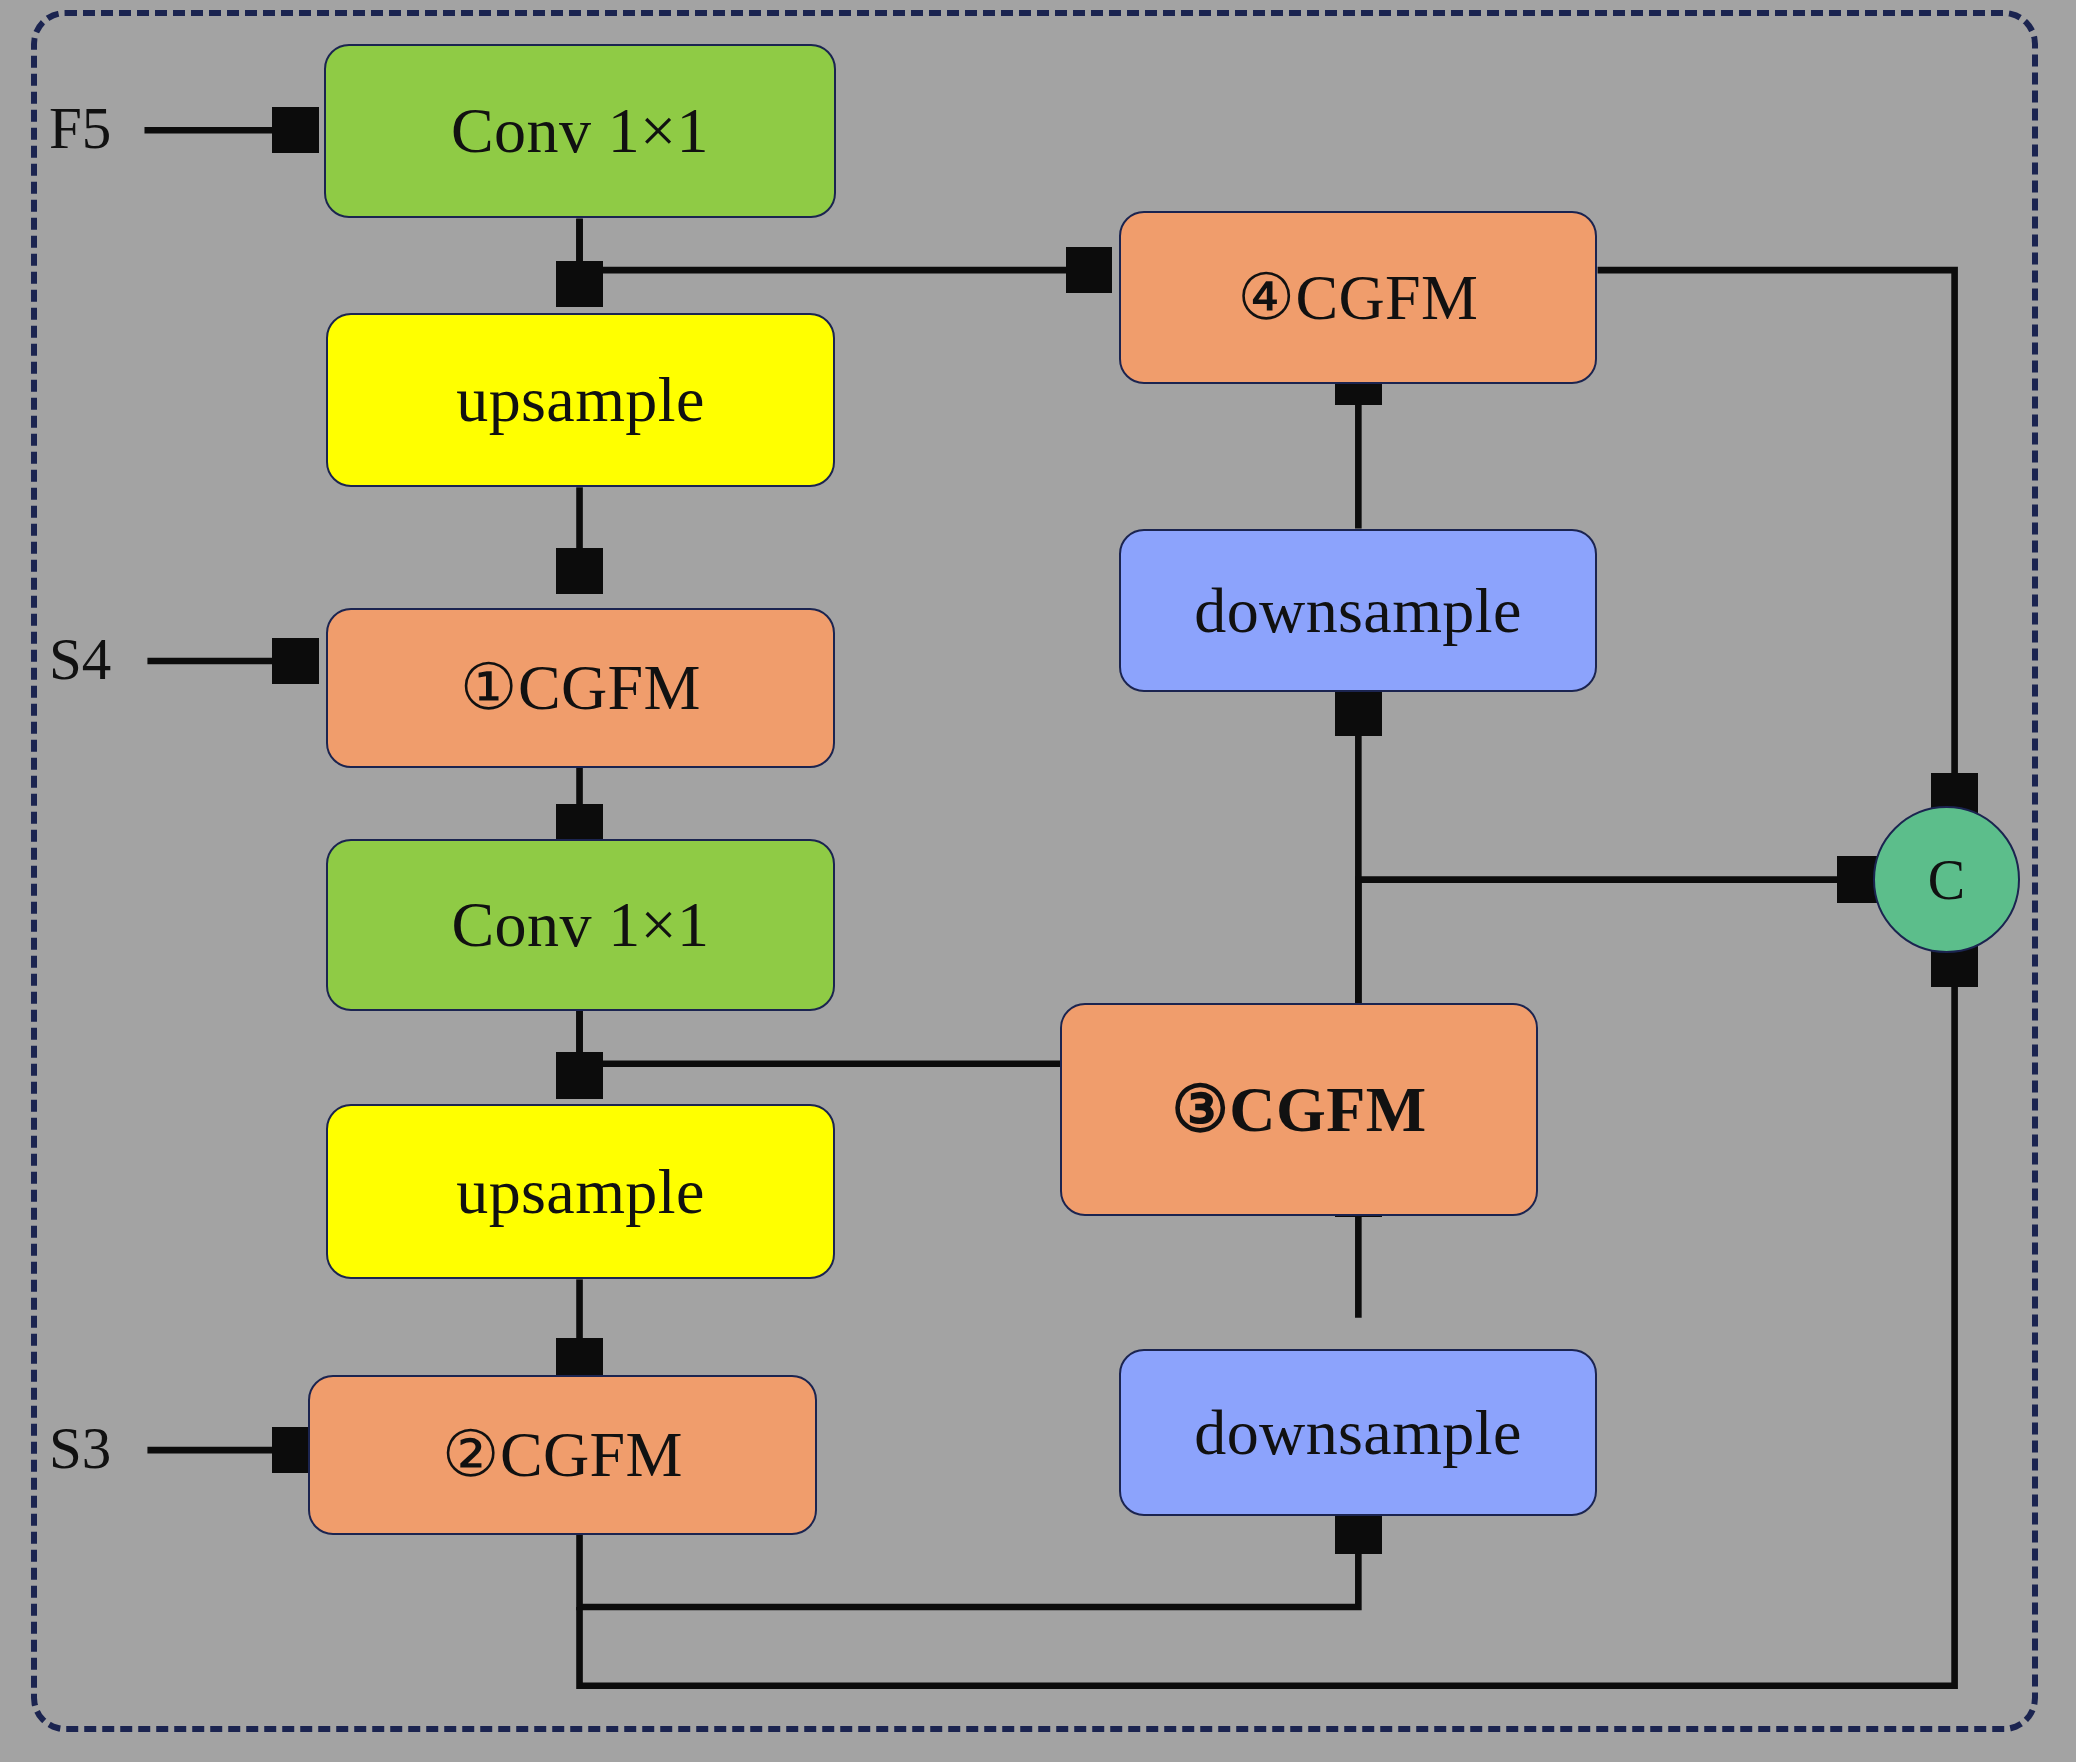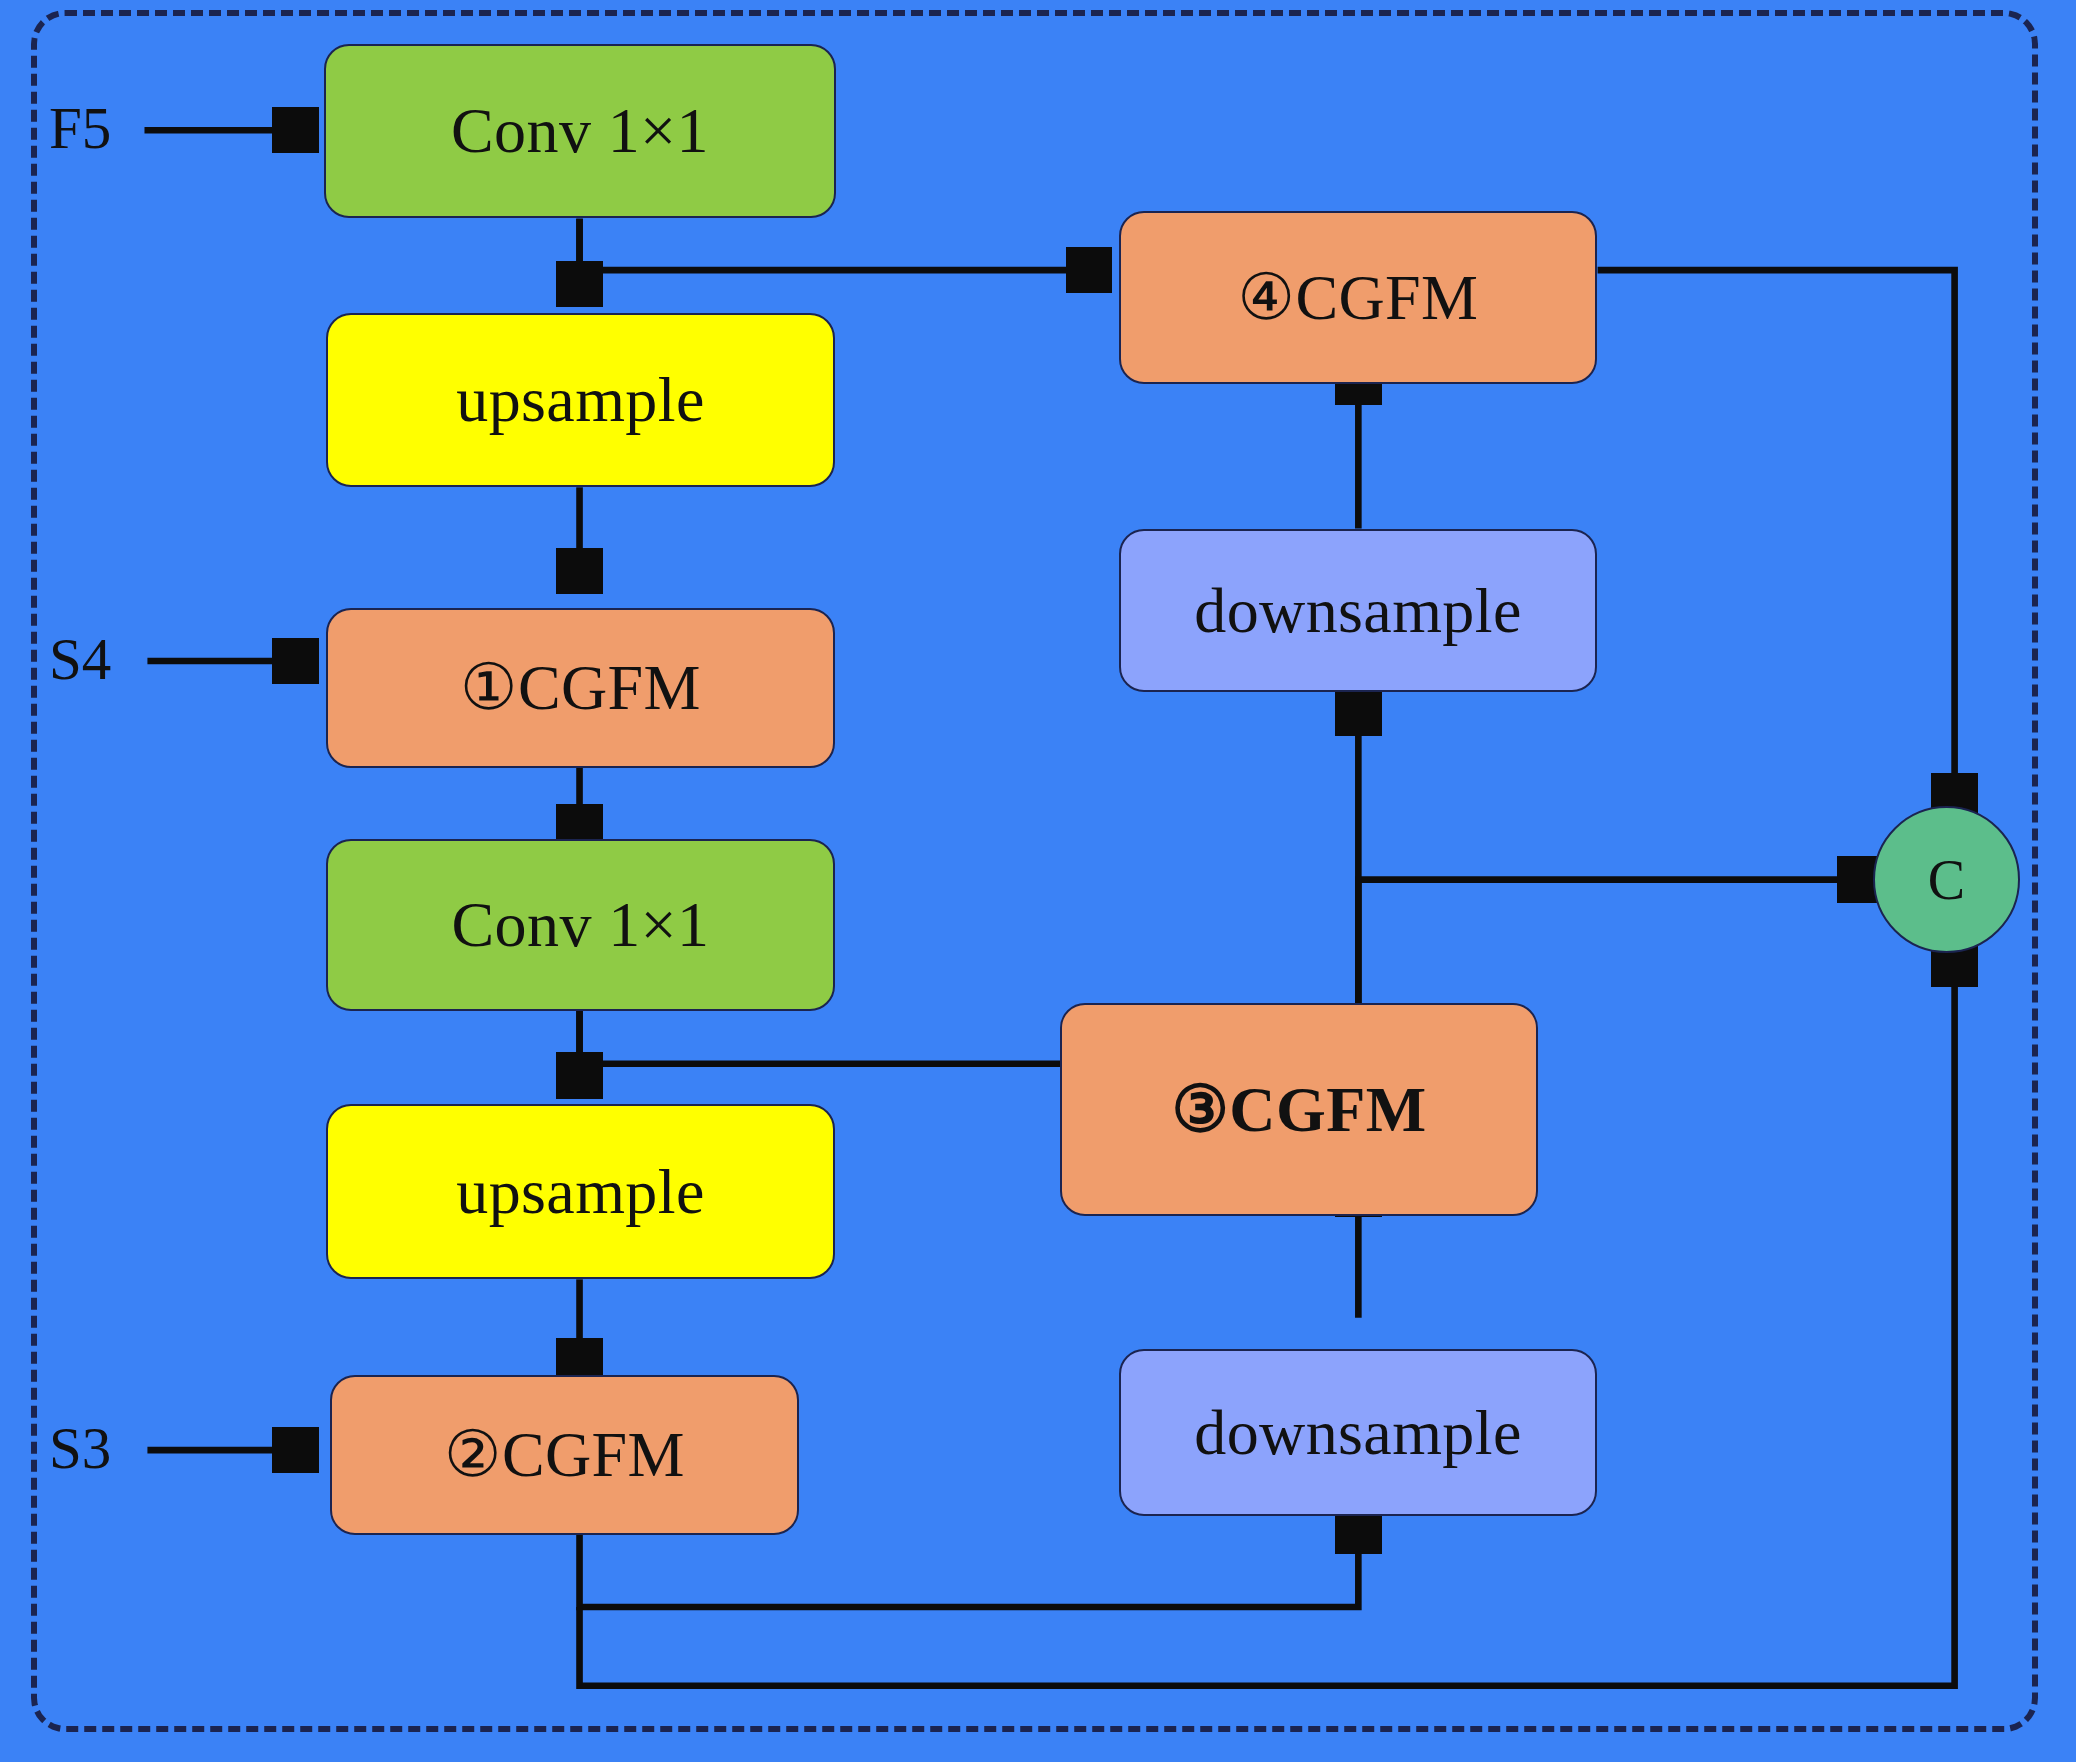--- a/index.html
+++ b/index.html
@@ -1,18 +1,18 @@
 <!DOCTYPE html>
 <html style="font-size:11.8px"><head>
 <meta charset="utf-8">
 <title>CGFM Feature Fusion Diagram</title>
 <style>
   html,body{margin:0;padding:0;background:#ffffff;}
   body{font-family:"Liberation Serif","DejaVu Serif",serif;}
-  #stage{position:relative;width:2077px;height:1763px;background:#3b82f6;overflow:hidden;}
+  #stage{position:relative;width:2077px;height:1763px;background:#a3a3a3;overflow:hidden;}
 
   .dashed-frame{
     position:absolute;
     left:31px;top:10.3px;width:2007px;height:1722px;
     border:6.6px dashed #1b2450;
     border-radius:34px;
     box-sizing:border-box;
     pointer-events:none;
   }
 
@@ -119,21 +119,21 @@
   <div class="node green" style="left:324px;top:44px;width:512px;height:174px;">Conv 1×1</div>
 
   <div class="node yellow" style="left:326px;top:313px;width:509px;height:174px;">upsample</div>
 
   <div class="node orange" style="left:326px;top:585px;width:509px;height:160px;margin-top:23px;">①CGFM</div>
 
   <div class="node green" style="left:326px;top:839px;width:509px;height:172px;">Conv 1×1</div>
 
   <div class="node yellow" style="left:326px;top:1104px;width:509px;height:175px;">upsample</div>
 
-  <div class="node orange" style="left:330px;top:1375px;width:469px;height:160px;">②CGFM</div>
+  <div class="node orange" style="left:308px;top:1375px;width:509px;height:160px;">②CGFM</div>
 
   <div class="node orange" style="left:1119px;top:184px;width:478px;height:173px;margin-top:27px;">④CGFM</div>
 
   <div class="node blue" style="left:1119px;top:529px;width:478px;height:163px;">downsample</div>
 
   <div class="node orange" style="left:1060px;top:1003px;width:478px;height:213px;font-weight:bold;">③CGFM</div>
 
   <div class="node blue" style="left:1119px;top:1349px;width:478px;height:167px;">downsample</div>
 
   <div class="circ-node" style="left:1873px;top:806px;width:147px;height:147px;">C</div>

